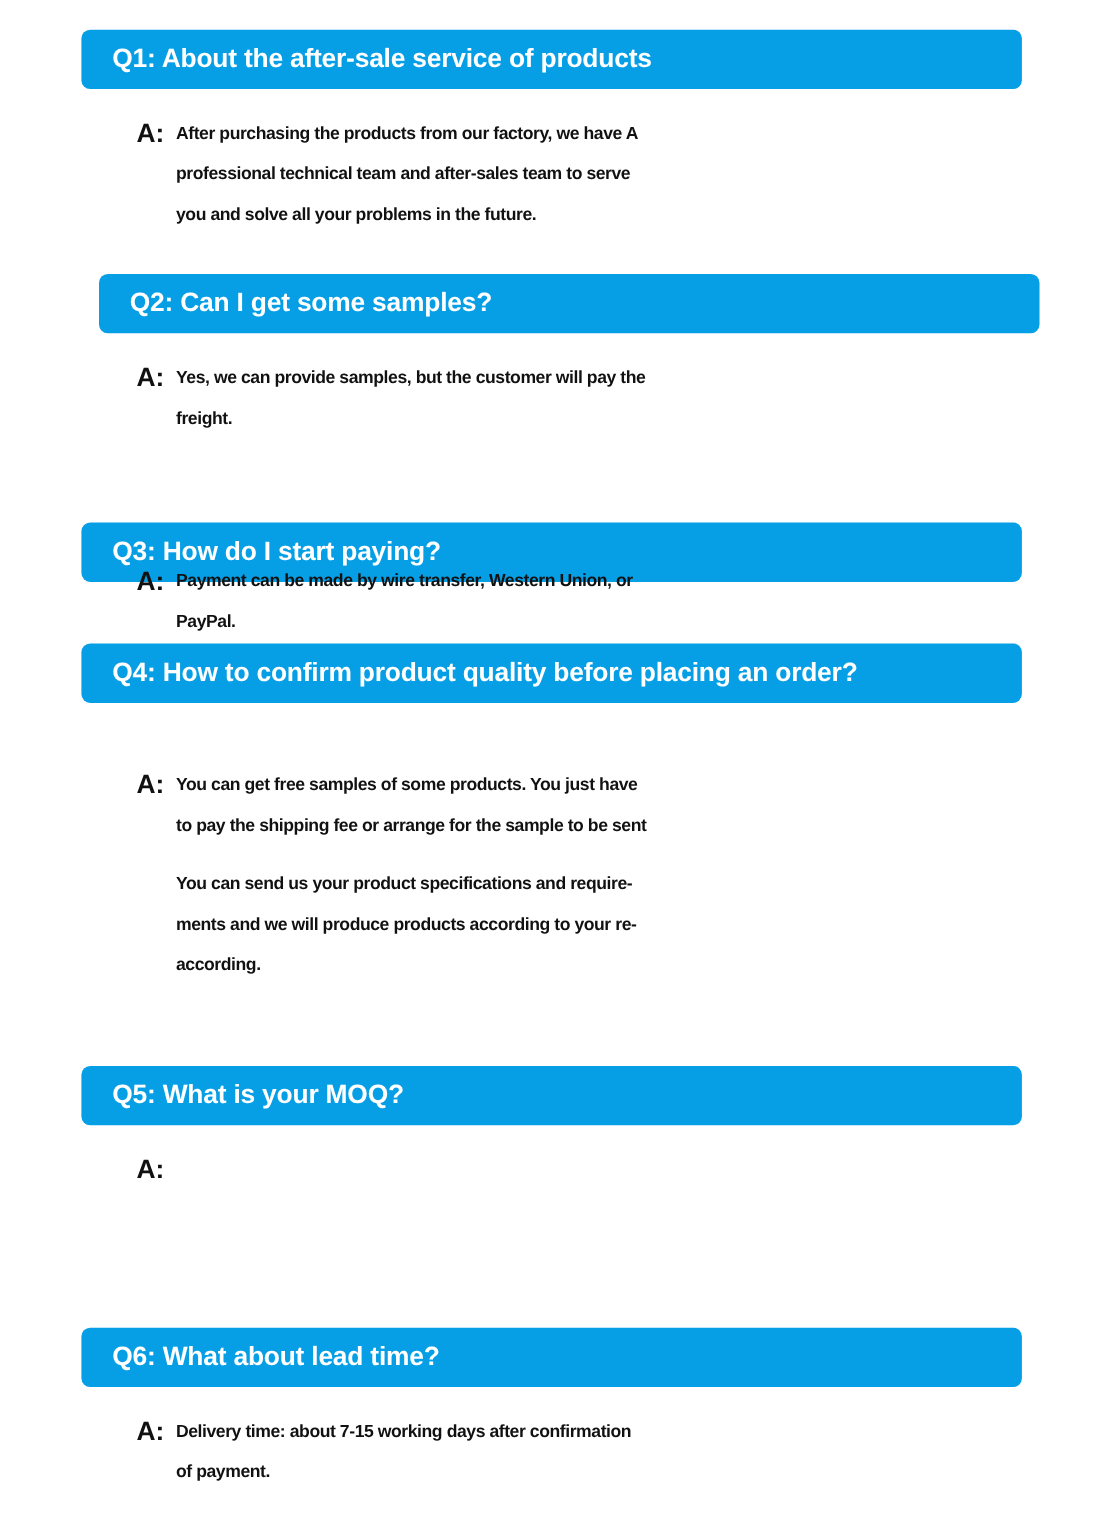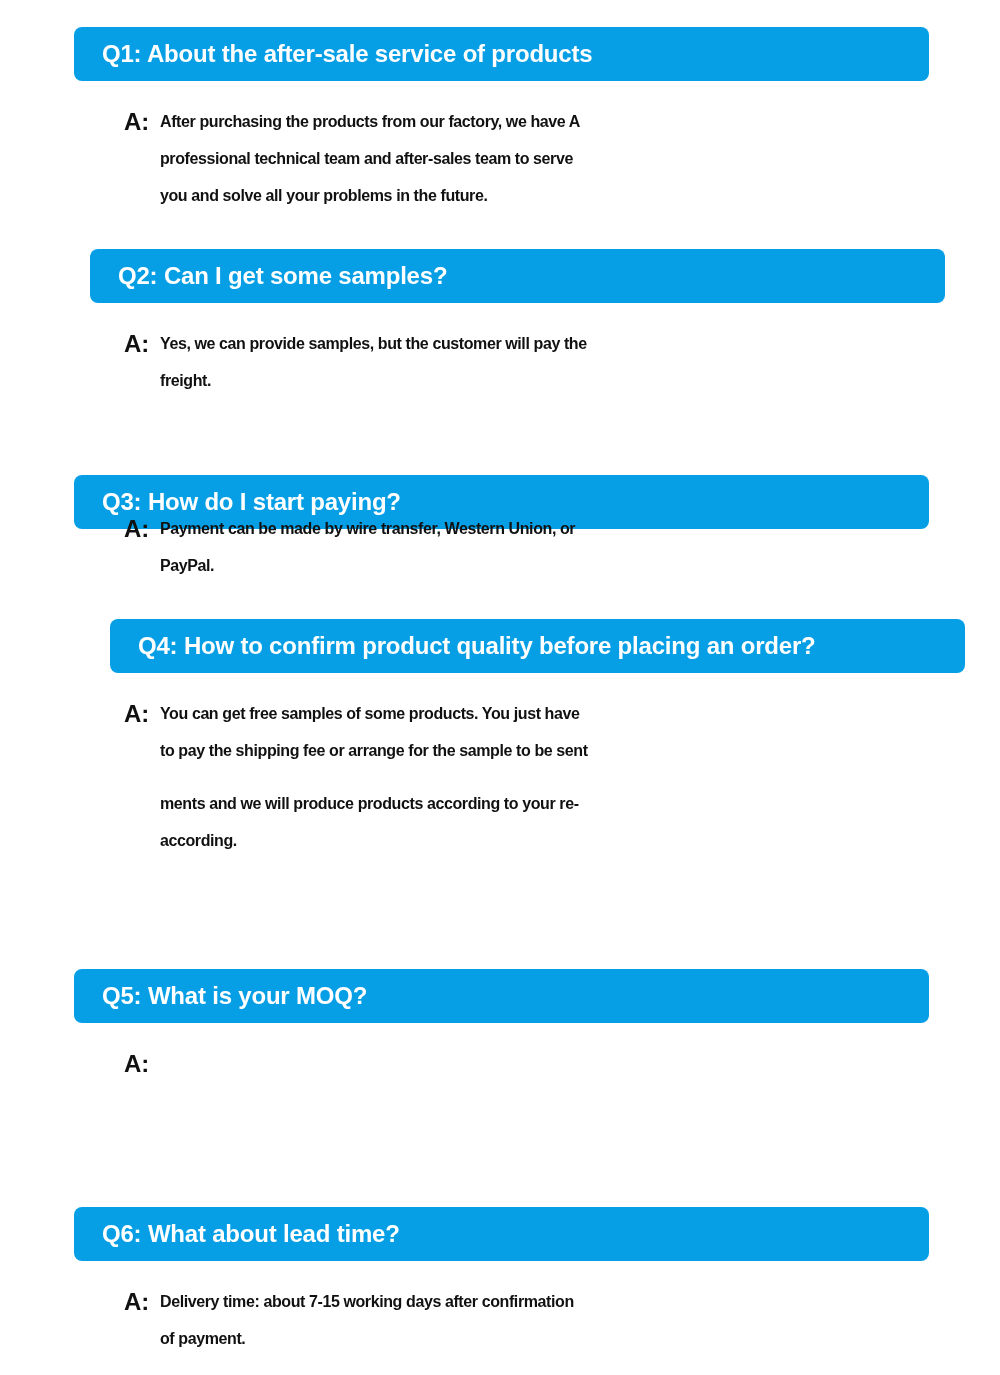--- a/index.html
+++ b/index.html
@@ -48,30 +48,31 @@
   <span class="qtext">Q3: How do I start paying?</span>
 </div>
 <div class="ablock" style="top:510px;">
   <span class="alabel">A:</span>
   <div class="apara">
     <span class="line">Payment can be made by wire transfer, Western Union, or</span>
     <span class="line">PayPal.</span>
   </div>
 </div>
 
-<div class="qbar" style="top:619px;margin-left:36px;">
+<div class="qbar" style="top:585px;">
   <span class="qtext">Q4: How to confirm product quality before placing an order?</span>
 </div>
 <div class="ablock" style="top:695px;">
   <span class="alabel">A:</span>
   <div class="apara">
     <span class="line">You can get free samples of some products. You just have</span>
     <span class="line">to pay the shipping fee or arrange for the sample to be sent</span>
   </div>
   <div class="apara">
+    <span class="line">You can send us your product specifications and require-</span>
     <span class="line">ments and we will produce products according to your re-</span>
     <span class="line">according.</span>
   </div>
 </div>
 
 <div class="qbar" style="top:969px;">
   <span class="qtext">Q5: What is your MOQ?</span>
 </div>
 <div class="ablock" style="top:1045px;">
   <span class="alabel">A:</span>

